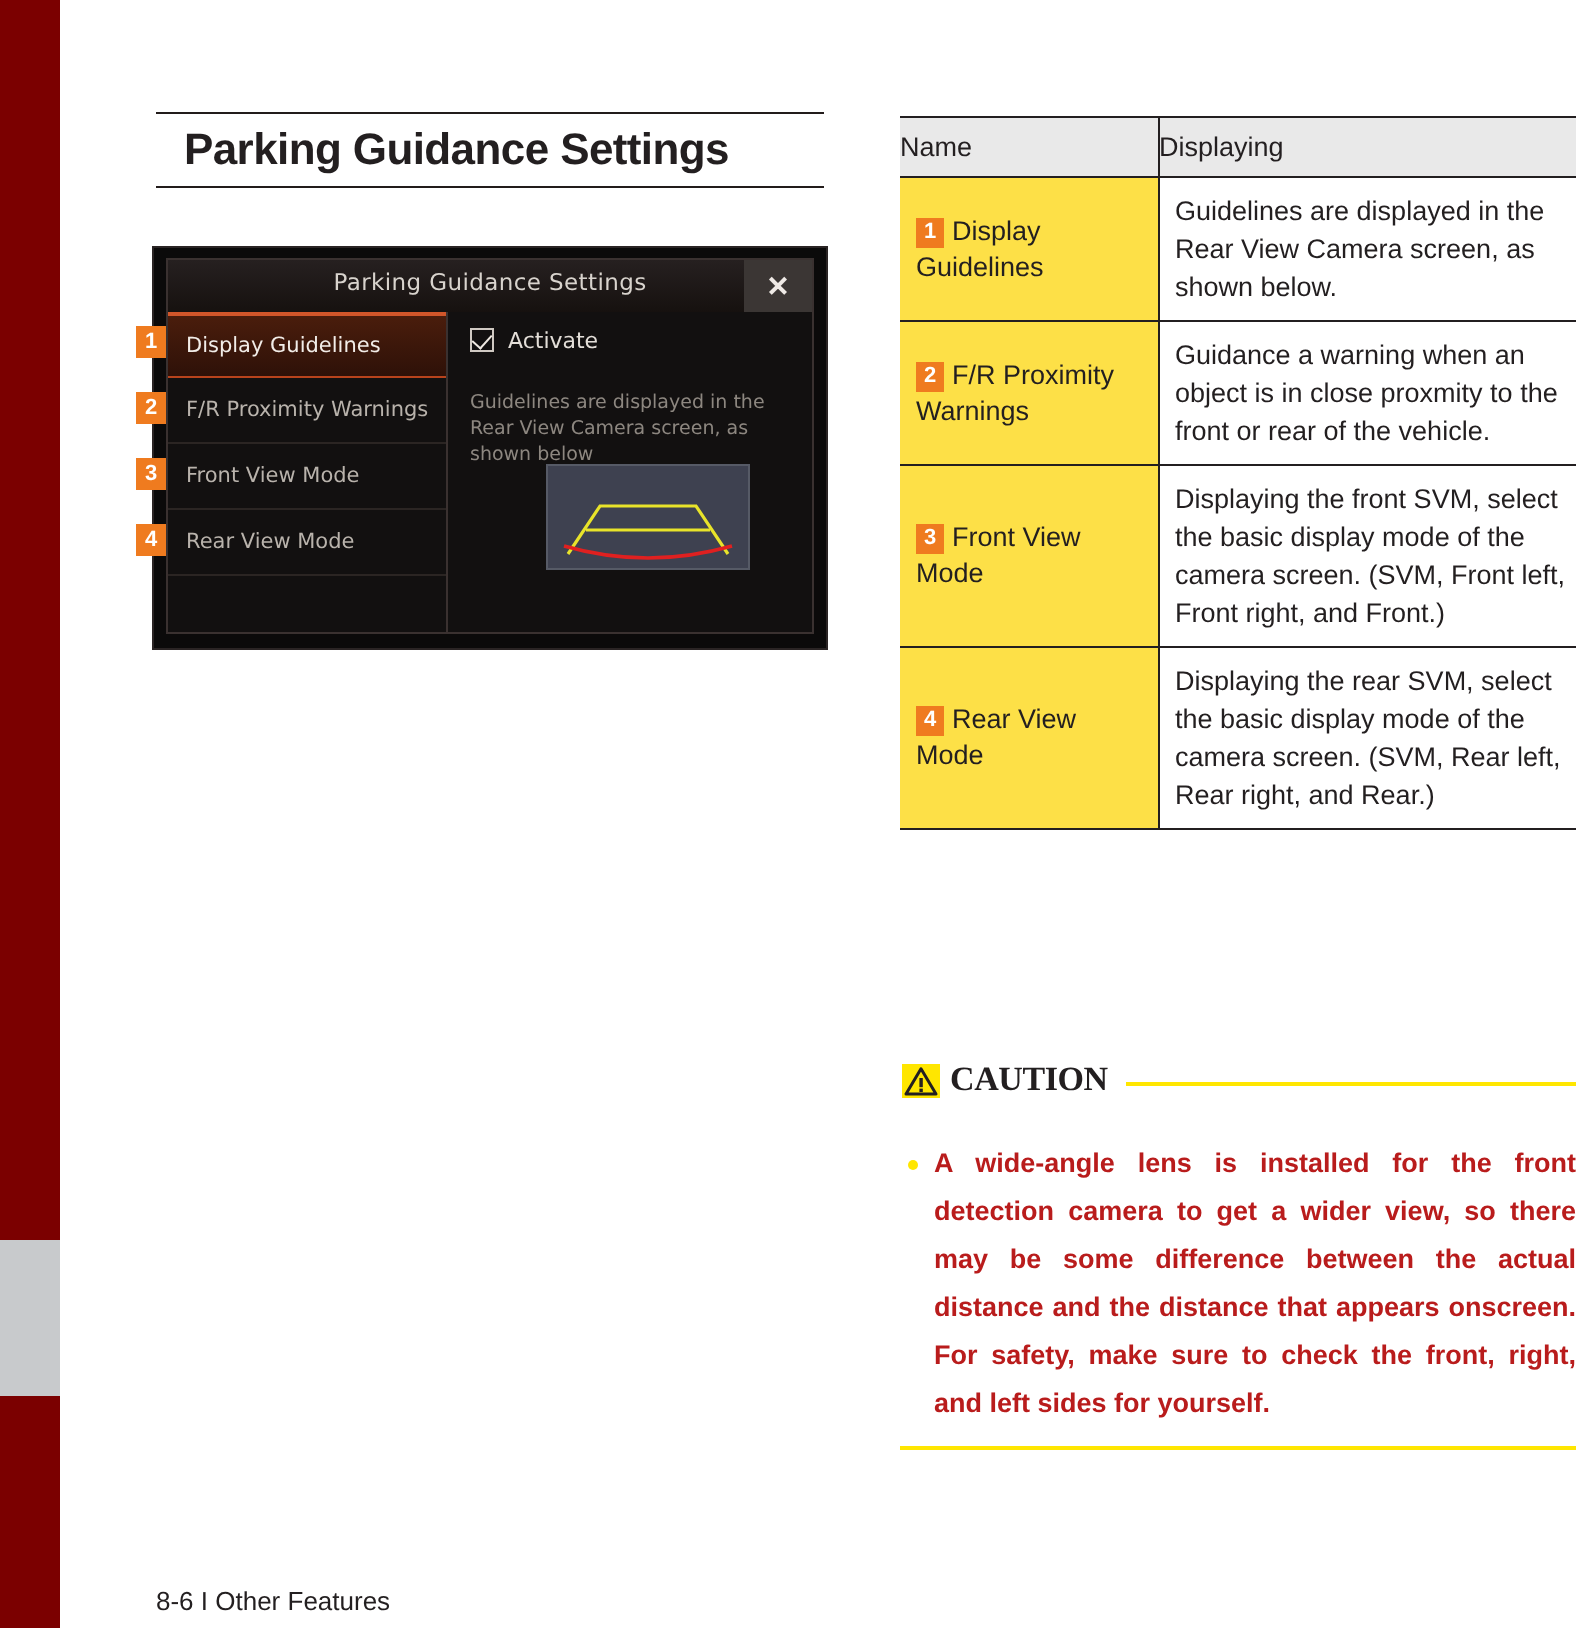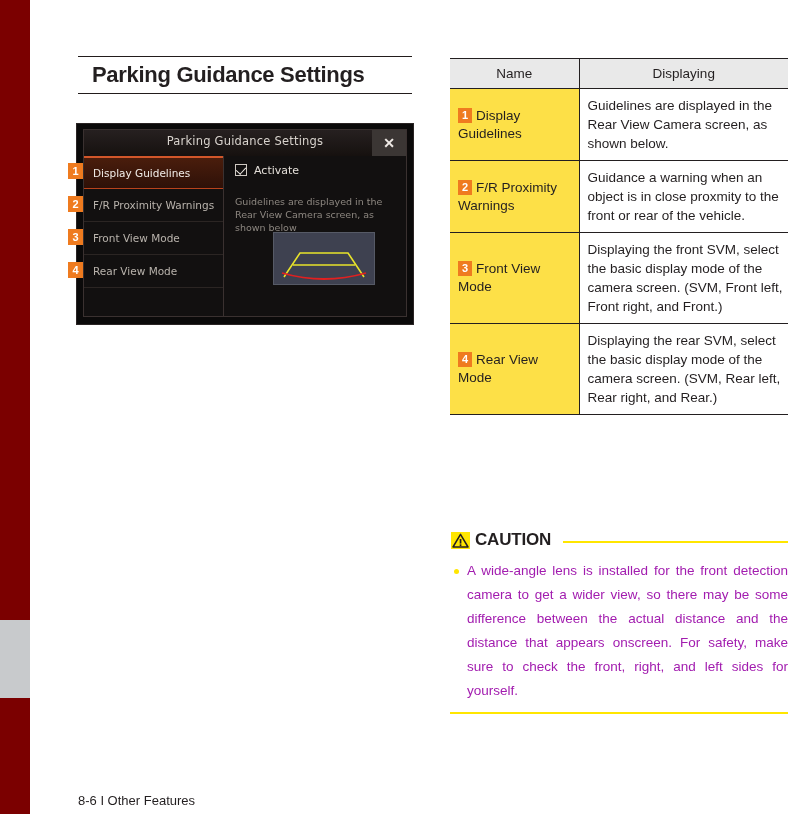--- a/index.html
+++ b/index.html
@@ -199,21 +199,21 @@
     border-bottom: 1px solid #231f20;
     vertical-align: middle;
     padding: 0;
   }
   .tbl th {
     background: #e9e9e9;
     font-weight: normal;
     font-size: 13.5px;
     color: #231f20;
     height: 30px;
-    text-align: center;
+    text-align: left;
   }
   .tbl th.c-name, .tbl td.c-name {
     width: 129px;
     border-right: 1px solid #231f20;
   }
   .tbl td.c-name {
     background: #fde047;
     font-size: 13.5px;
     color: #231f20;
     padding: 7px 6px 7px 8px;
@@ -242,20 +242,21 @@
 
   
   .caution {
     position: absolute;
     left: 0; top: 530px;
     width: 338px;
   }
   .caution-head {
     position: relative;
     height: 22px;
+    font-family: Liberation Serif, serif;
   }
   .warn-icon {
     position: absolute;
     left: 1px; top: 2px;
     width: 19px; height: 17px;
     background: #ffe600;
     display: block;
   }
   .warn-icon svg { display: block; }
   .caution-label {
@@ -268,26 +269,27 @@
   }
   .caution-rule {
     position: absolute;
     left: 113px; top: 11px;
     right: 0;
     height: 2px;
     background: #ffe600;
   }
   .caution-body {
     position: relative;
-    margin-top: 7px;
+    margin-top: 18px;
     padding-left: 17px;
     font-size: 13.5px;
     line-height: 24px;
-    color: #a21caf;
+    color: #b91c1c;
     text-align: justify;
+    font-weight: bold;
   }
   .caution-bullet {
     position: absolute;
     left: 4px; top: 10px;
     width: 5px; height: 5px;
     background: #ffe600;
     border-radius: 50%;
   }
   .caution-foot-rule {
     margin-top: 9px;

